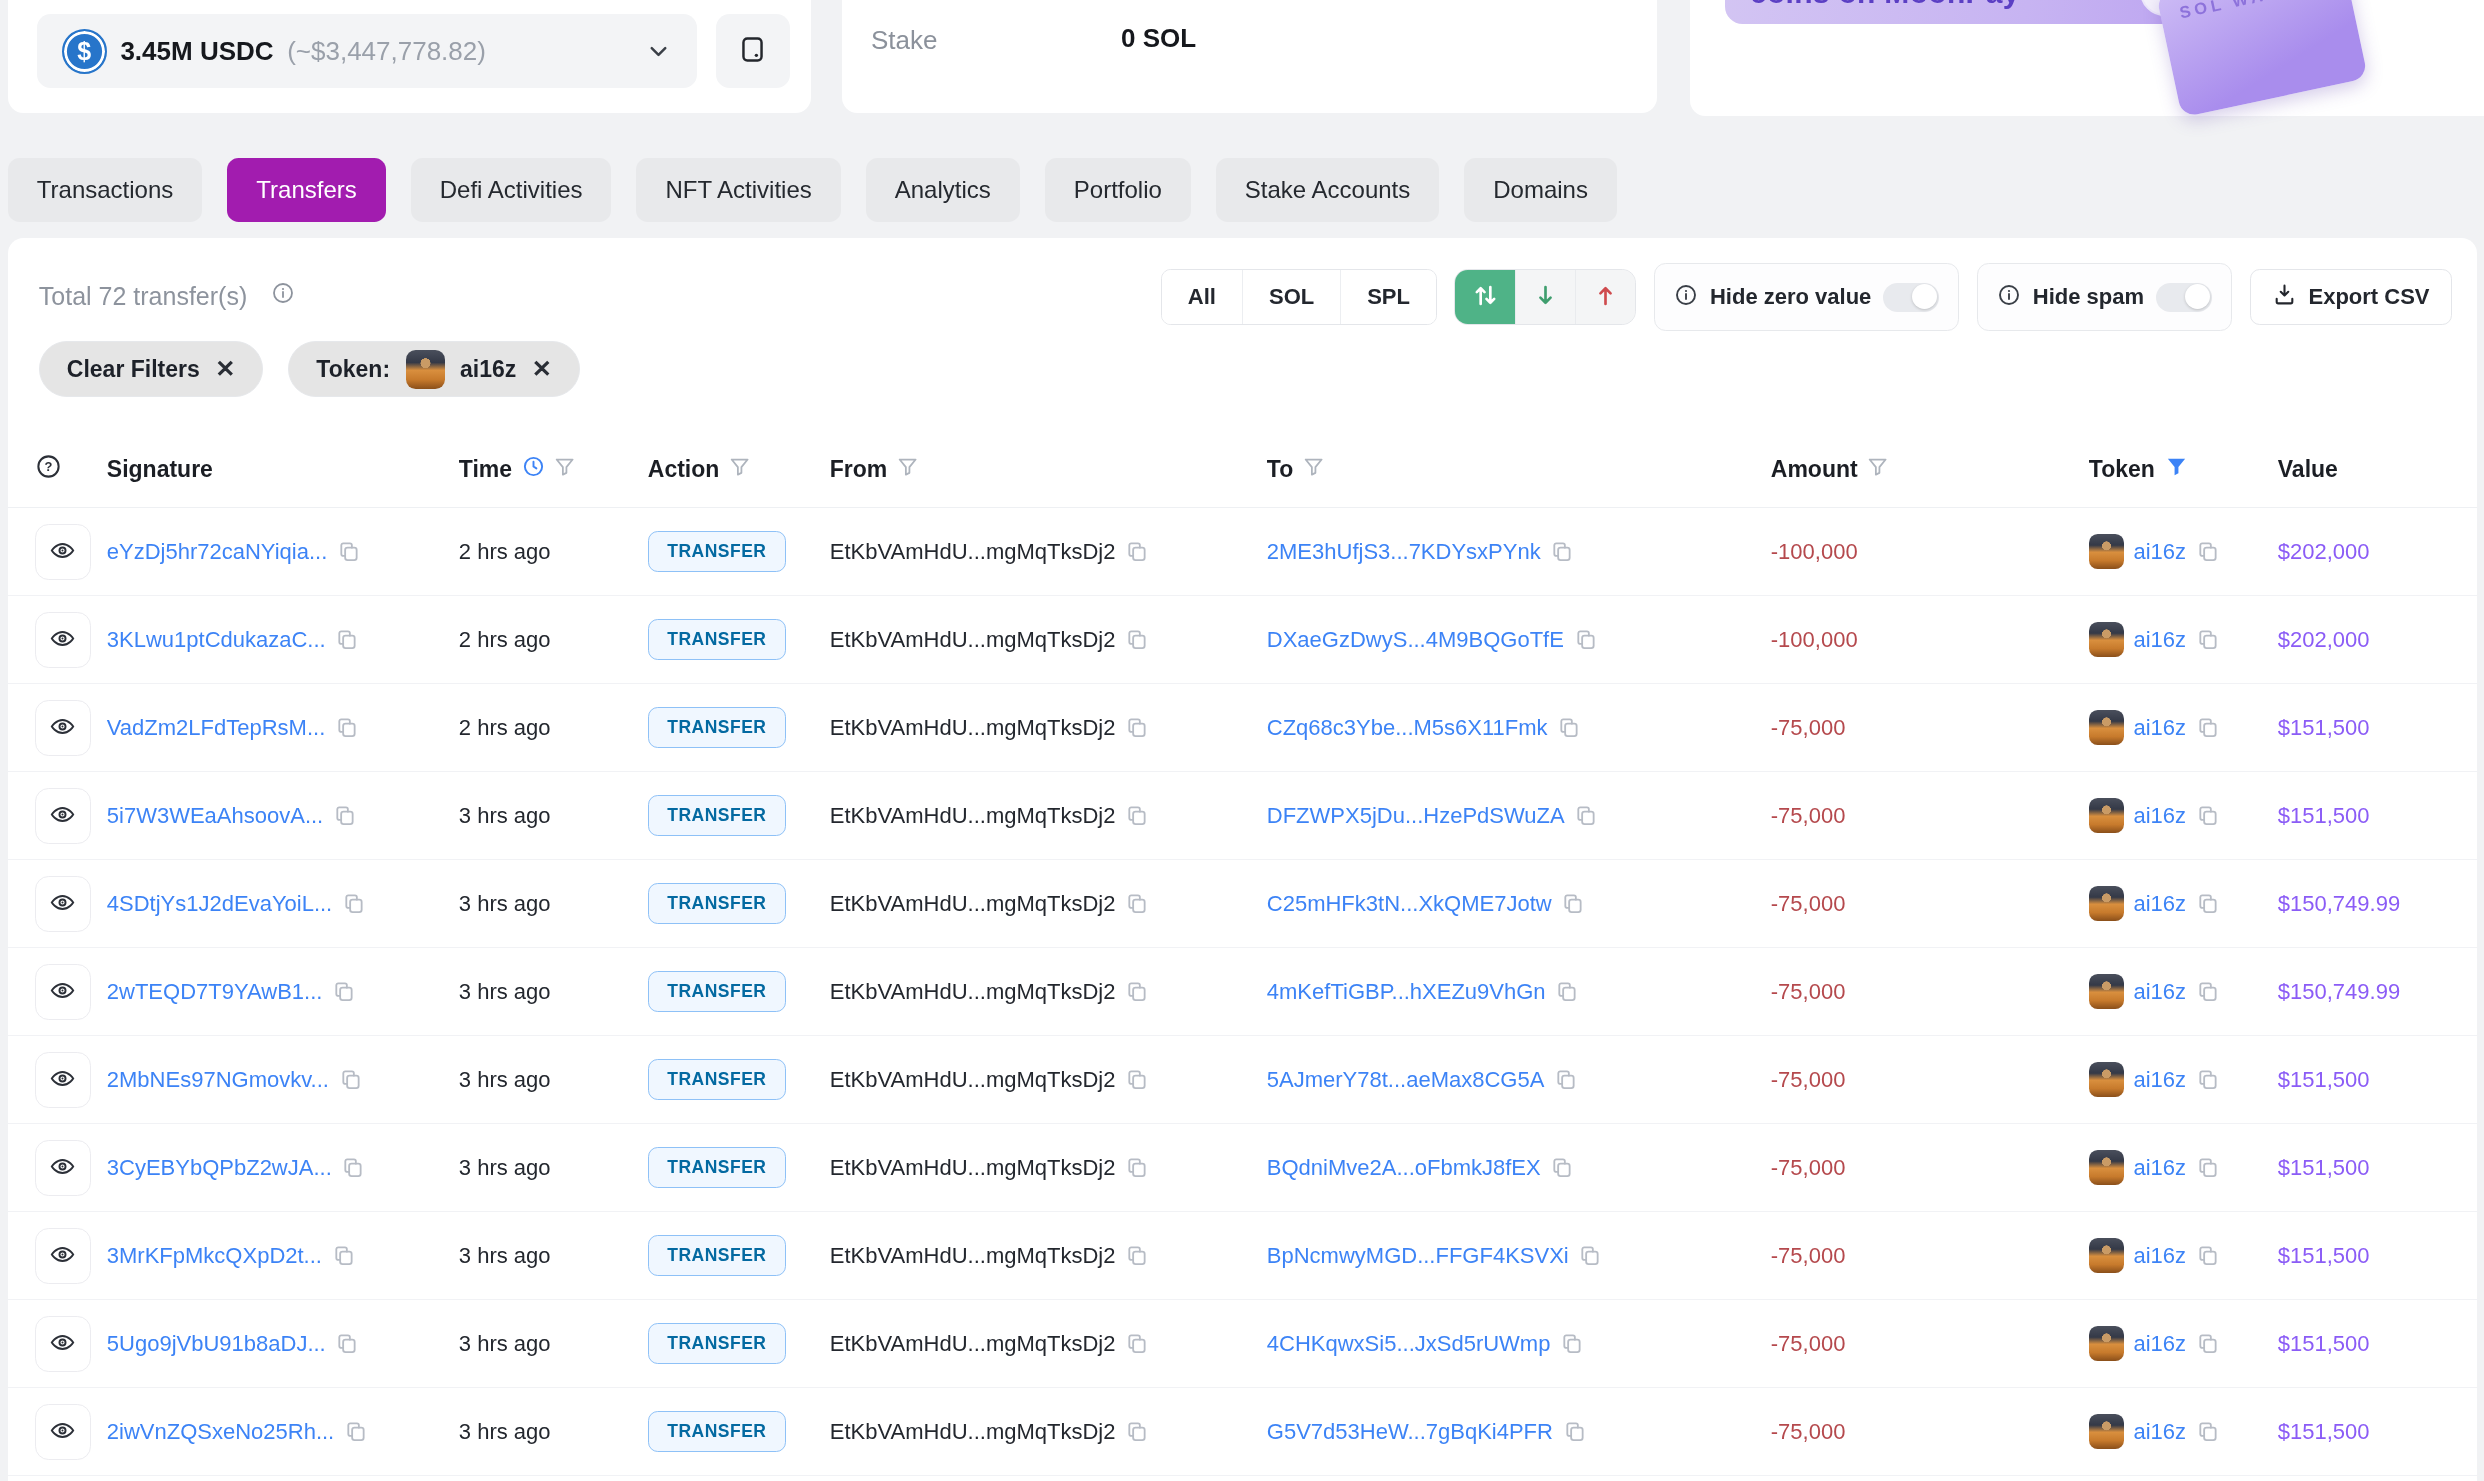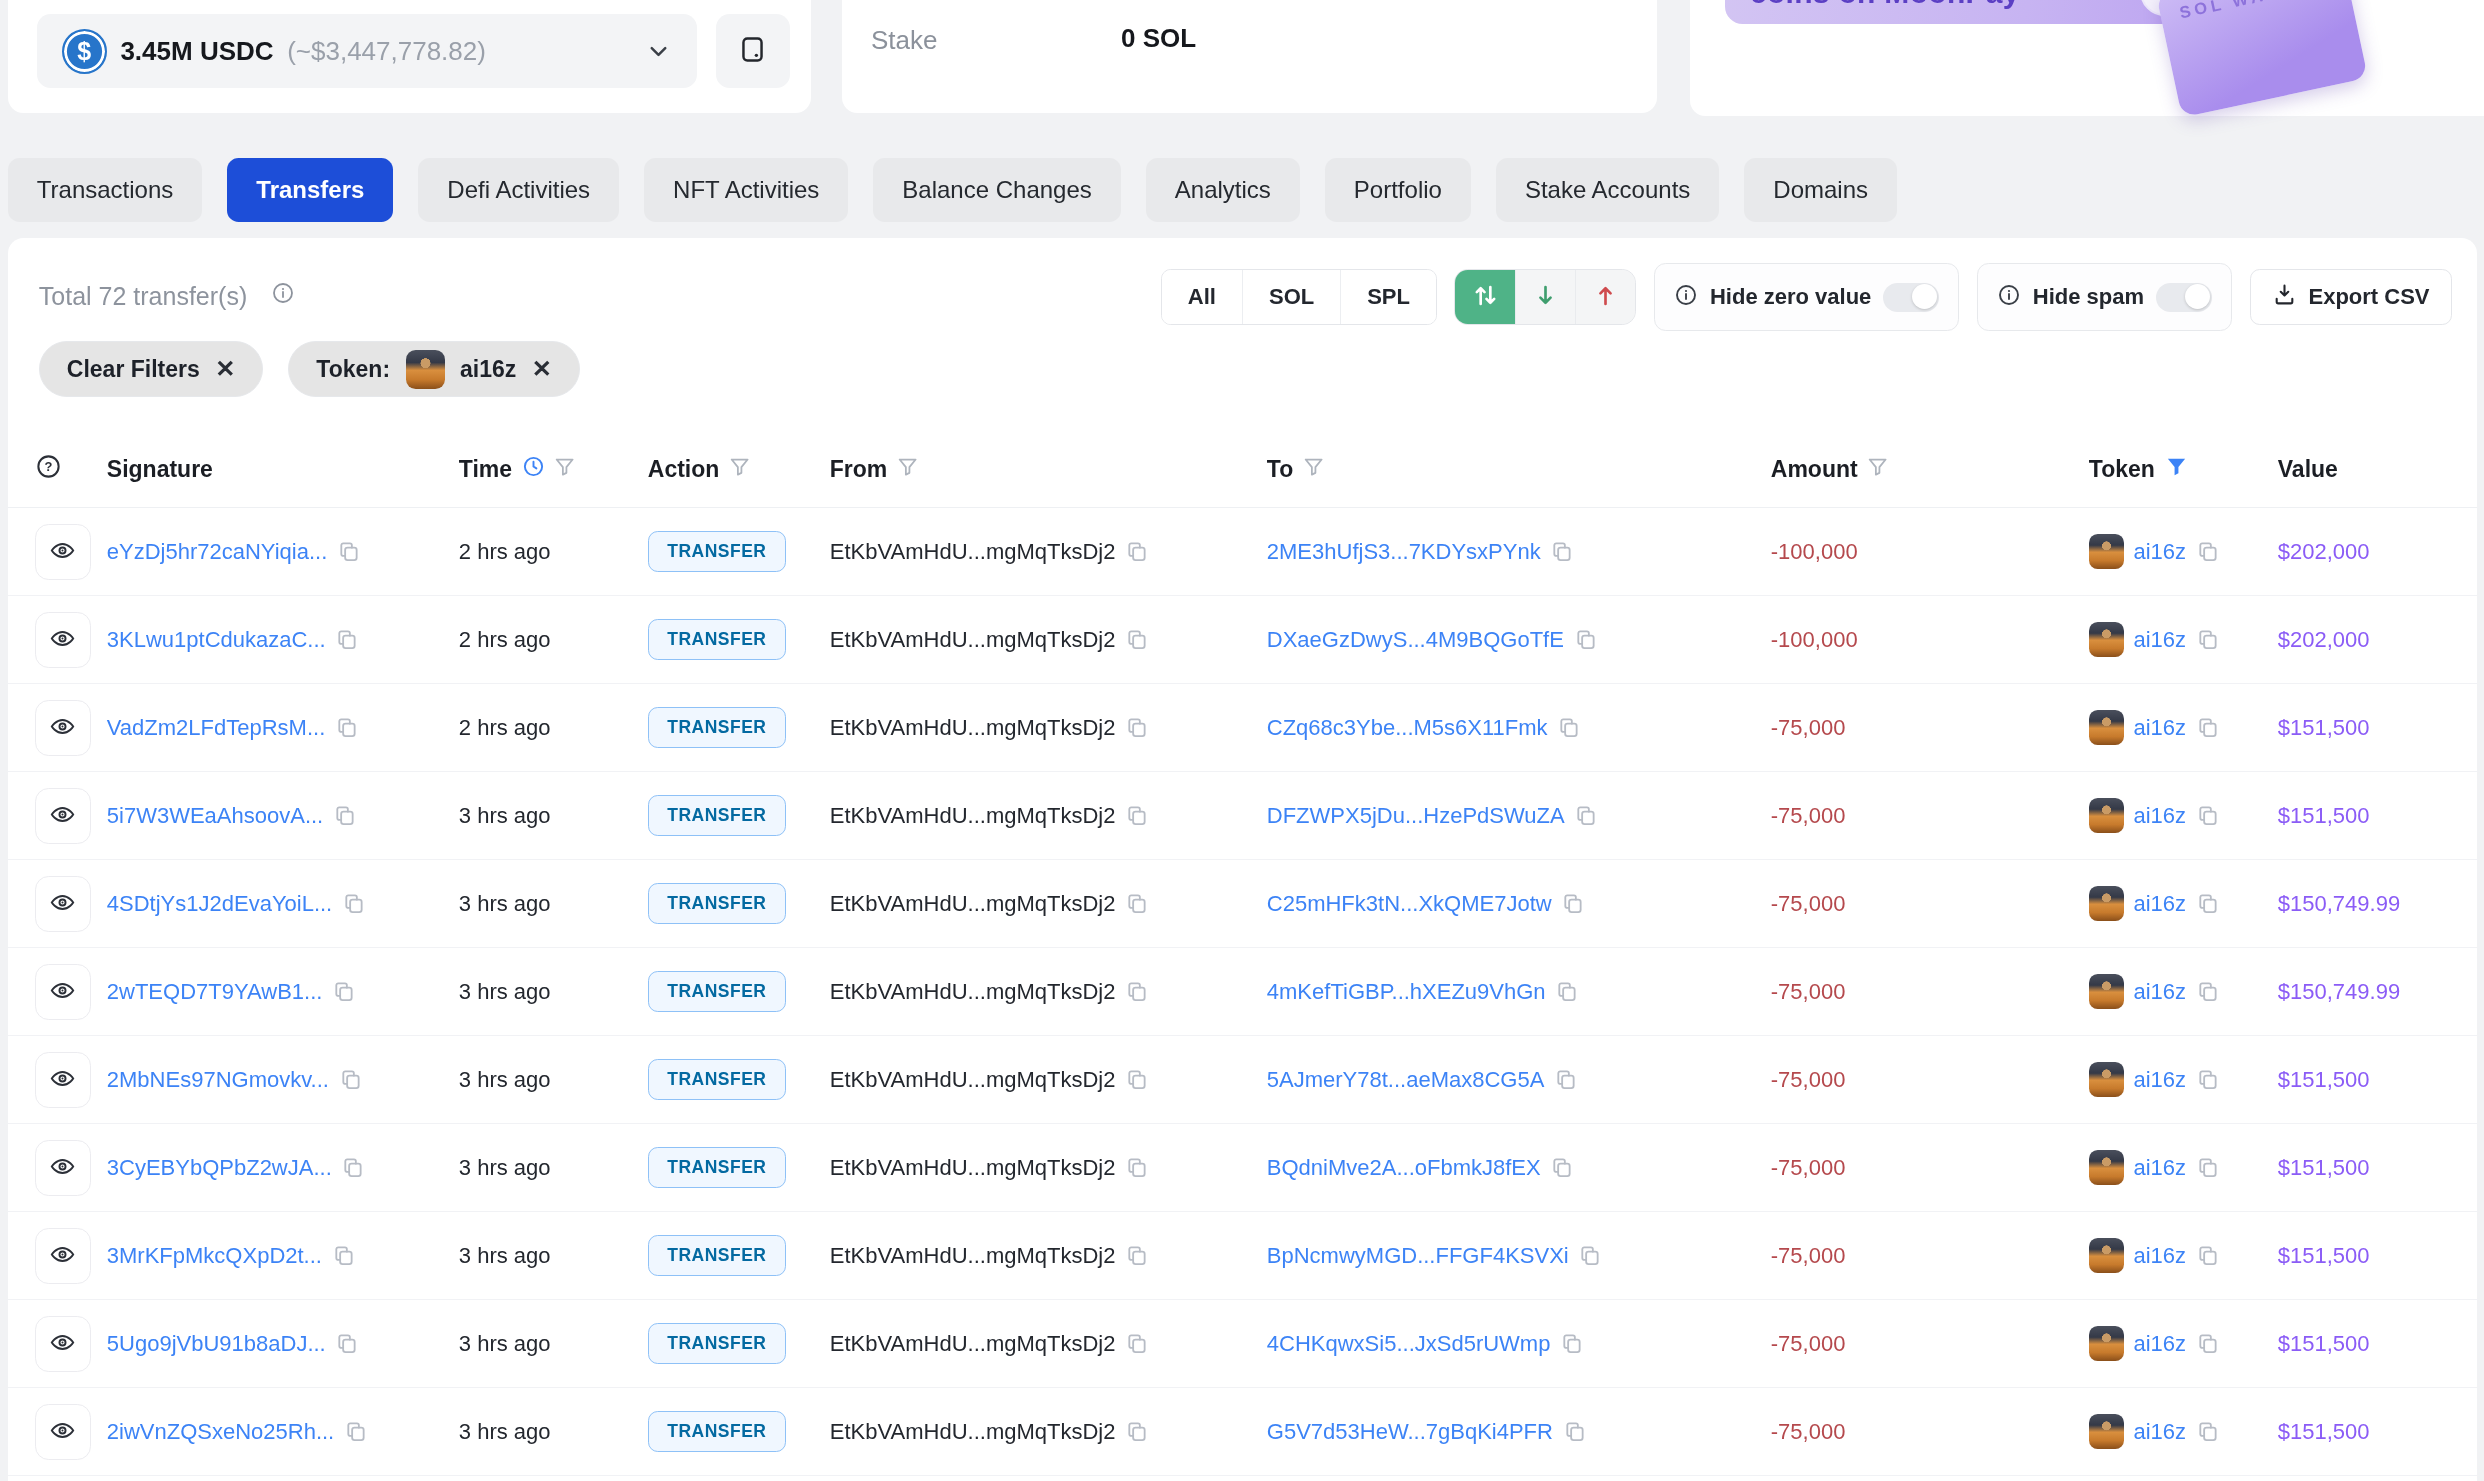--- a/index.html
+++ b/index.html
@@ -64,21 +64,21 @@
     letter-spacing:3.9px; color:#8d72db;
   }
 
   
   .tabs { position:absolute; left:7.8px; top:158px; display:flex; gap:25px; }
   .tab {
     height:64px; padding:0 29px; border:none; border-radius:11.6px;
     background:#e8e9eb; color:#25292f; font-size:24px; font-weight:500;
     font-family:inherit; cursor:pointer; white-space:nowrap;
   }
-  .tab.active { background:#1d4ed8; color:#fff; font-weight:bold; }
+  .tab.active { background:#a21caf; color:#fff; font-weight:normal; }
 
   
   .card-main { left:7.8px; top:238px; width:2469px; height:1261px; }
 
   .total-line {
     position:absolute; left:31px; top:43px; display:flex; align-items:center; gap:24px;
     font-size:25px; color:#8d939d;justify-content:center;
   }
   .controls { position:absolute; right:25px; top:25px; display:flex; align-items:center; gap:17.5px; }
   .seg-group {
@@ -207,21 +207,20 @@
 
 <div class="tabs" id="tabs">
   <button class="tab"><span>Transactions</span></button>
 
   <button class="tab active"><span>Transfers</span></button>
 
   <button class="tab"><span>Defi Activities</span></button>
 
   <button class="tab"><span>NFT Activities</span></button>
 
-  <button class="tab"><span>Balance Changes</span></button>
 
   <button class="tab"><span>Analytics</span></button>
 
   <button class="tab"><span>Portfolio</span></button>
 
   <button class="tab"><span>Stake Accounts</span></button>
 
   <button class="tab"><span>Domains</span></button>
 </div>
 

